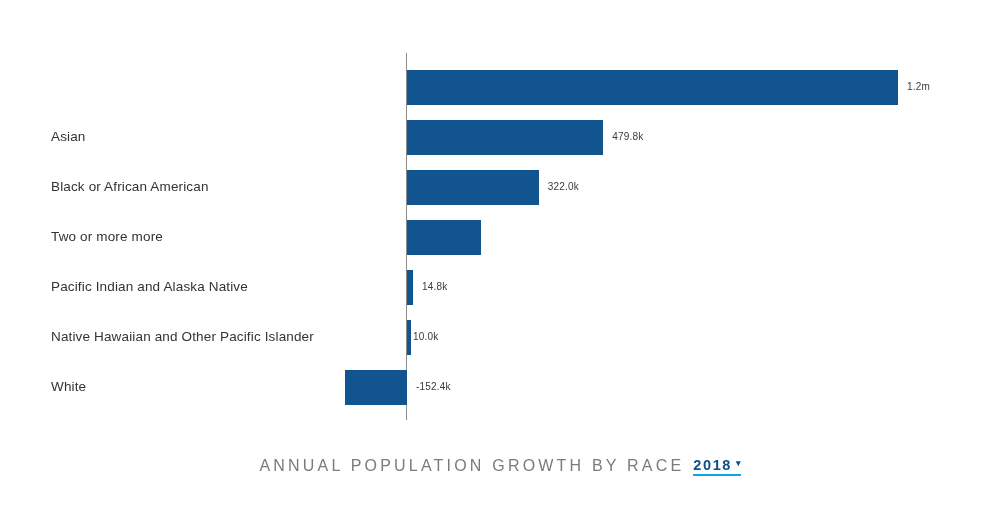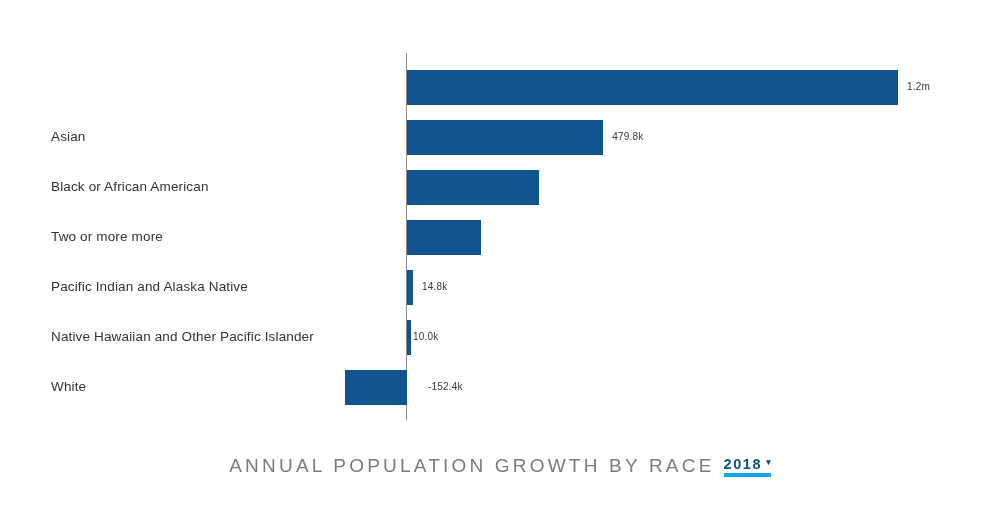--- a/index.html
+++ b/index.html
@@ -99,36 +99,36 @@
     position: absolute;
     left: 0;
     top: 449px;
     width: 1000px;
     height: 34px;
     display: flex;
     align-items: center;
     justify-content: center;
   }
   .chart-title {
-    font-size: 19px;
+    font-size: 16px;
     letter-spacing: 3.2px;
     color: #7b7b7b;
     text-transform: uppercase;
     white-space: nowrap;
   }
   .year-picker {
     margin-left: 9px;
     display: inline-flex;
     align-items: center;
     gap: 4px;
     color: #0e4f87;
     font-size: 14.5px;
     letter-spacing: 1.6px;
     font-weight: 700;
-    border-bottom: 4px solid #0ea5e9;
+    border-bottom: 2px solid #0ea5e9;
     padding-bottom: 1px;
     cursor: pointer;
   }
   .year-caret {
     font-size: 9px;
     letter-spacing: 0;
     line-height: 1;
     position: relative;
     top: -1px;
   }
@@ -153,20 +153,21 @@
           <div class="cat-label">Asian</div>
           <div class="bar-zone">
             <div class="bar pos" style="background: rgb(17, 84, 143); width: 196.318px; left: 407px;"></div>
             <div class="val-label" style="left: 612.318px;">479.8k</div>
           </div>
         </div>
         <div class="row">
           <div class="cat-label">Black or African American</div>
           <div class="bar-zone">
             <div class="bar pos" style="background: rgb(17, 84, 143); width: 131.752px; left: 407px;"></div>
+            <div class="val-label" style="left: 547.752px;">322.0k</div>
           </div>
         </div>
         <div class="row">
           <div class="cat-label">Two or more more</div>
           <div class="bar-zone">
             <div class="bar pos" style="background: rgb(17, 84, 143); width: 74.3865px; left: 407px;"></div>
           </div>
         </div>
         <div class="row">
           <div class="cat-label">Pacific Indian and Alaska Native</div>
@@ -179,21 +180,21 @@
           <div class="cat-label">Native Hawaiian and Other Pacific Islander</div>
           <div class="bar-zone">
             <div class="bar pos" style="background: rgb(17, 84, 143); width: 4.09167px; left: 407px;"></div>
             <div class="val-label" style="left: 397px; margin-left: 16px;">10.0k</div>
           </div>
         </div>
         <div class="row">
           <div class="cat-label">White</div>
           <div class="bar-zone">
             <div class="bar neg" style="background: rgb(17, 84, 143); width: 62.357px; left: 344.643px;"></div>
-            <div class="val-label" style="left: 428px;">-152.4k</div>
+            <div class="val-label" style="left: 416px;">-152.4k</div>
           </div>
         </div>
       </div>
 
   </div>
 
   <div class="chart-title-bar">
     <span class="chart-title">Annual Population Growth By Race</span>
     <span class="year-picker">
       <span>2018</span>

